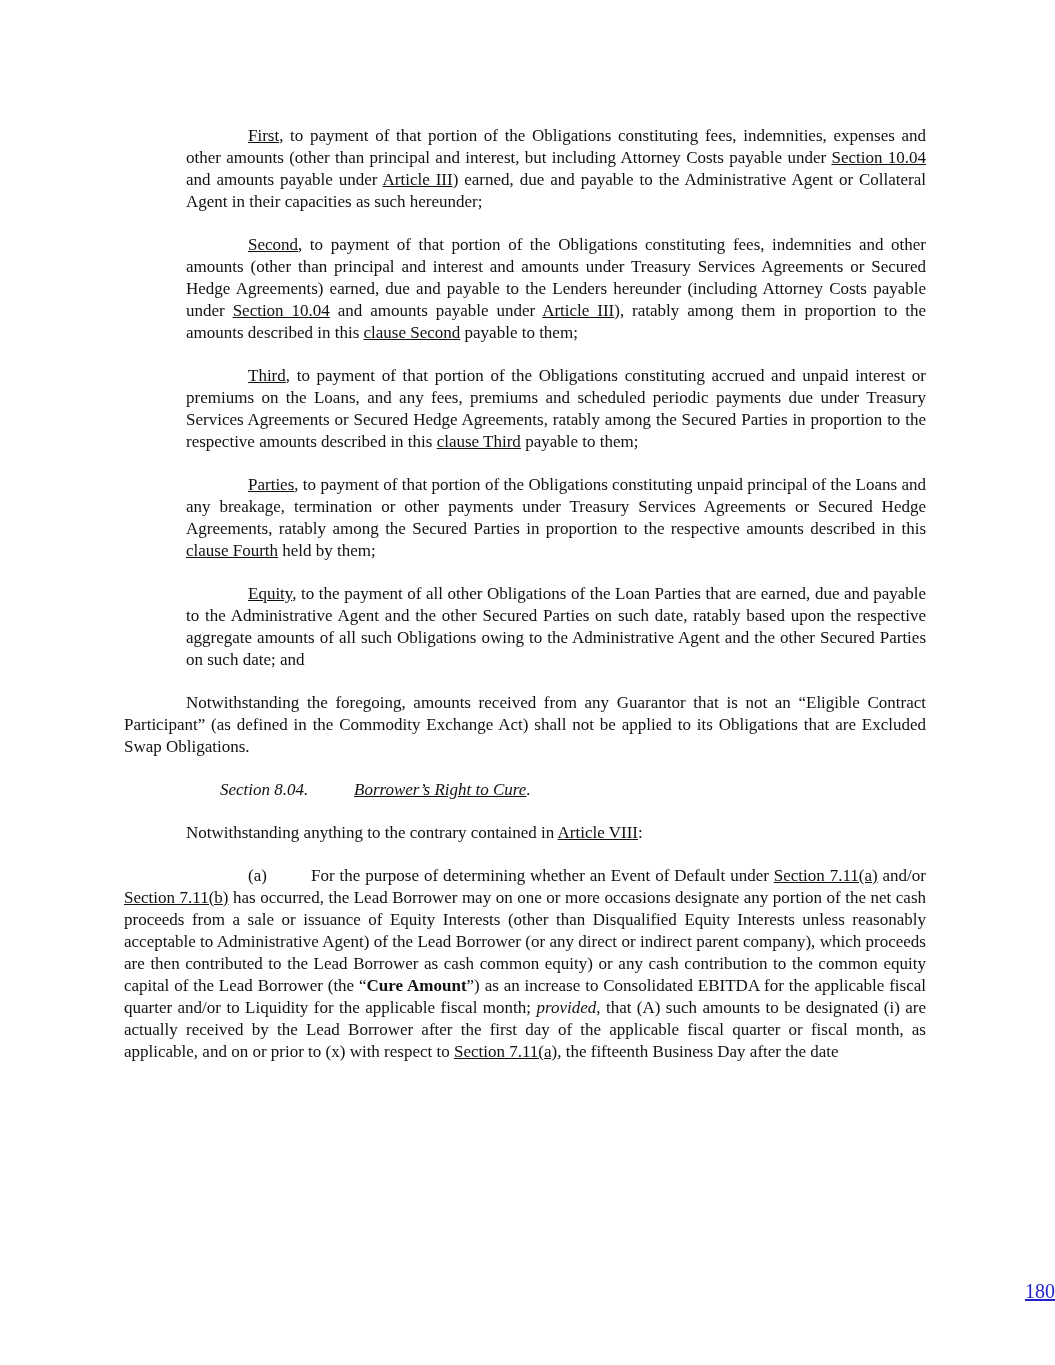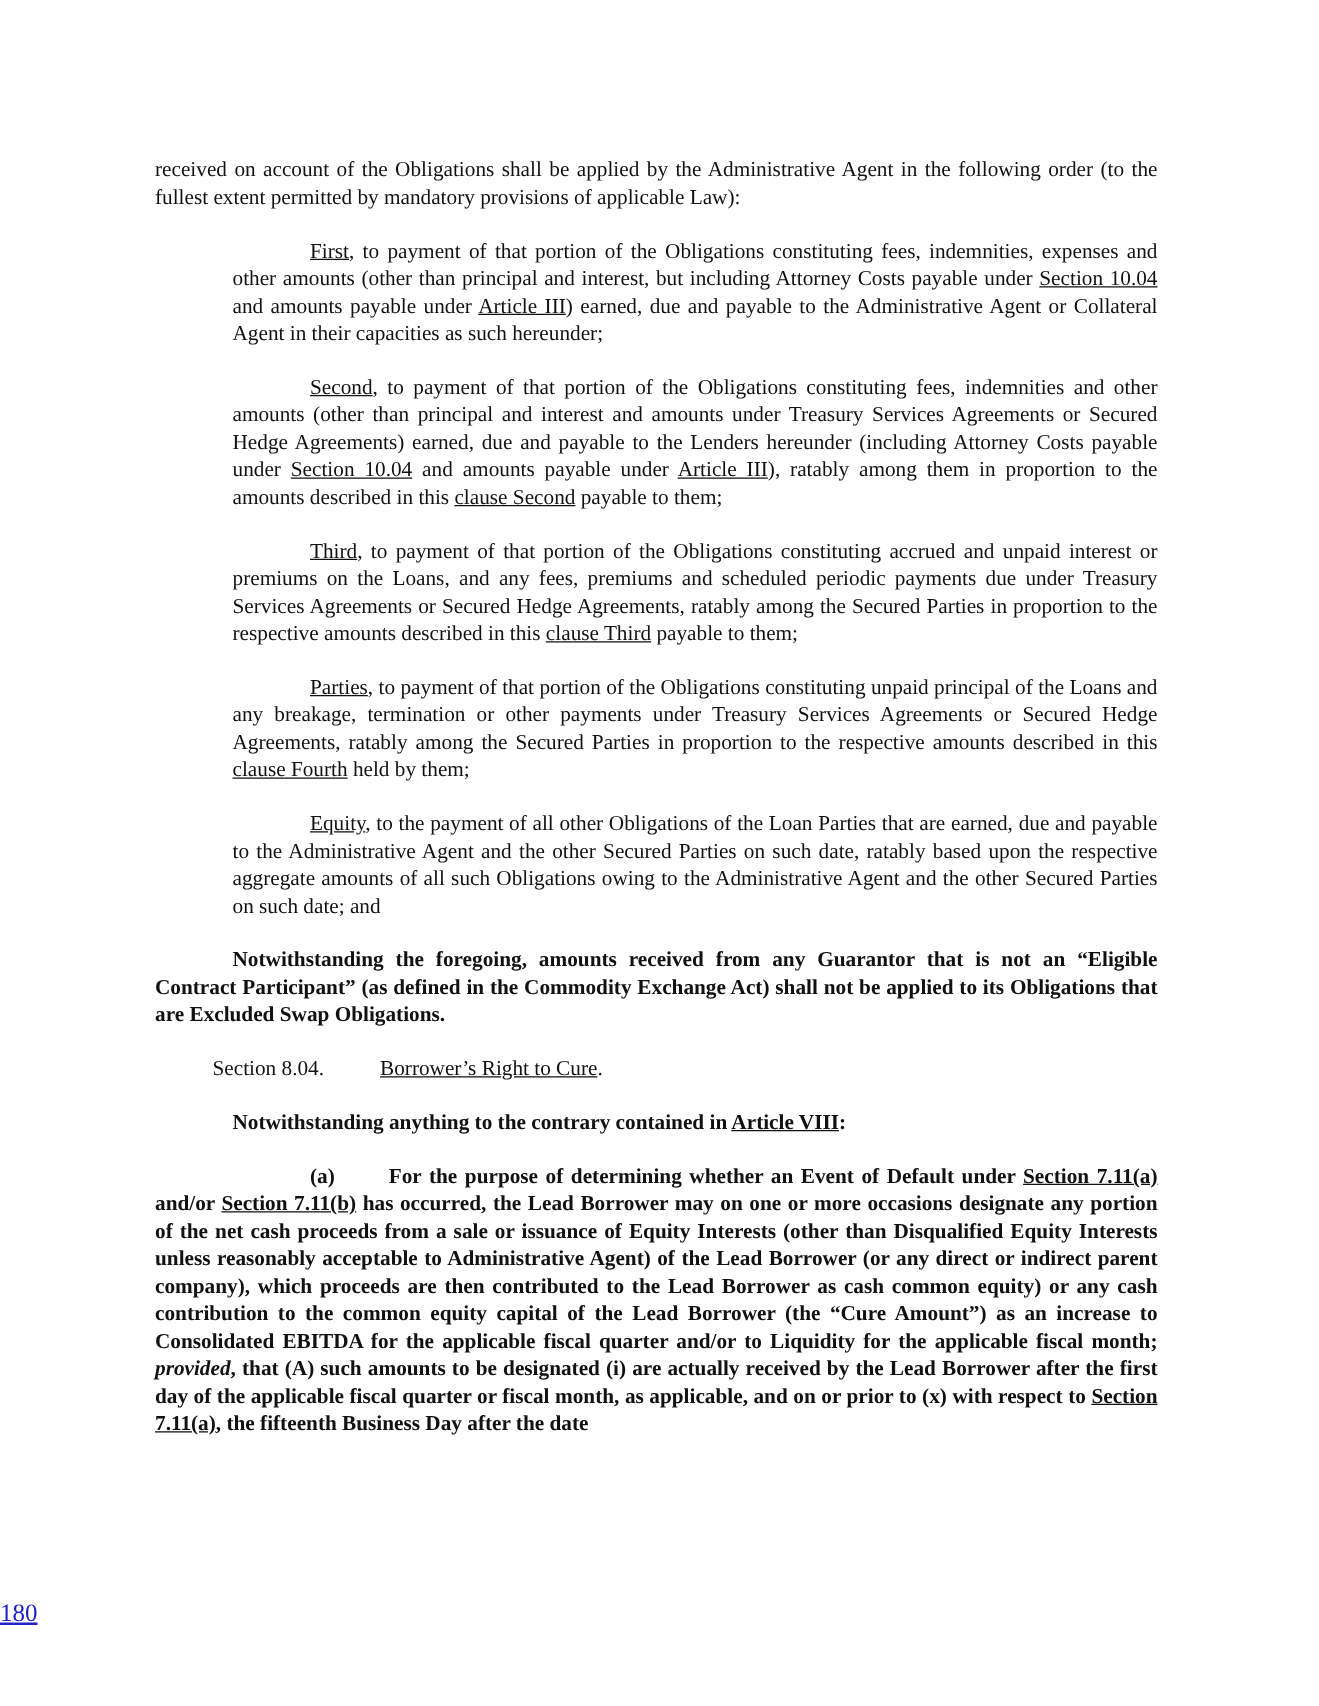--- a/index.html
+++ b/index.html
@@ -2,32 +2,31 @@
 <html><head>
 <meta charset="utf-8">
 <style>
   html, body { margin:0; padding:0; background:#ffffff; }
   body { width:1055px; height:1365px; position:relative; overflow:hidden;
          font-family:"Liberation Serif", "DejaVu Serif", serif; font-size:17px; color:#111; }
   .page { position:absolute; left:124px; top:125px; width:802px; line-height:22px; }
   p { margin:0 0 21px 0; text-align:justify; }
   .ind { padding-left:62px; }
   .ind p { text-indent:62px; }
-  .fi { text-indent:62px;font-weight:bold; }
+  .fi { text-indent:62px; }
   u { text-decoration:underline; }
-  .sec { margin-left:46px; }
+  .sec { margin-left:96px;font-style:italic; }
   .sec .num { display:inline-block; width:134px; }
-  .pn { position:absolute; top:1280px; left:0; width:1055px; text-align:left; font-size:20px; color:#2222cc; text-decoration:underline; }
+  .pn { position:absolute; top:1280px; left:0; width:1055px; text-align:right; font-size:20px; color:#2222cc; text-decoration:underline; }
   .tab { display:inline-block; width:125px; }
 </style>
 </head>
 <body>
 
 <div class="page">
-  <p>received on account of the Obligations shall be applied by the Administrative Agent in the following order (to the fullest extent permitted by mandatory provisions of applicable Law):</p>
   <div class="ind">
     <p><u>First</u><span>, to payment of that portion of the Obligations constituting fees, indemnities, expenses and other amounts (other than principal and interest, but including Attorney Costs payable under </span><u>Section 10.04</u><span> and amounts payable under </span><u>Article III</u><span>) earned, due and payable to the Administrative Agent or Collateral Agent in their capacities as such hereunder;</span></p>
     <p><u>Second</u><span>, to payment of that portion of the Obligations constituting fees, indemnities and other amounts (other than principal and interest and amounts under Treasury Services Agreements or Secured Hedge Agreements) earned, due and payable to the Lenders hereunder (including Attorney Costs payable under </span><u>Section 10.04</u><span> and amounts payable under </span><u>Article III</u><span>), ratably among them in proportion to the amounts described in this </span><u>clause Second</u><span> payable to them;</span></p>
     <p><u>Third</u><span>, to payment of that portion of the Obligations constituting accrued and unpaid interest or premiums on the Loans, and any fees, premiums and scheduled periodic payments due under Treasury Services Agreements or Secured Hedge Agreements, ratably among the Secured Parties in proportion to the respective amounts described in this </span><u>clause Third</u><span> payable to them;</span></p>
     <p><u>Parties</u><span>, to payment of that portion of the Obligations constituting unpaid principal of the Loans and any breakage, termination or other payments under Treasury Services Agreements or Secured Hedge Agreements, ratably among the Secured Parties in proportion to the respective amounts described in this </span><u>clause Fourth</u><span> held by them;</span></p>
     <p><u>Equity</u><span>, to the payment of all other Obligations of the Loan Parties that are earned, due and payable to the Administrative Agent and the other Secured Parties on such date, ratably based upon the respective aggregate amounts of all such Obligations owing to the Administrative Agent and the other Secured Parties on such date; and</span></p>
   </div>
   <p class="fi">Notwithstanding the foregoing, amounts received from any Guarantor that is not an “Eligible Contract Participant” (as defined in the Commodity Exchange Act) shall not be applied to its Obligations that are Excluded Swap Obligations.</p>
   <p class="sec"><span class="num">Section 8.04.</span><u>Borrower’s Right to Cure</u><span>.</span></p>
   <p class="fi"><span>Notwithstanding anything to the contrary contained in </span><u>Article VIII</u><span>:</span></p>

